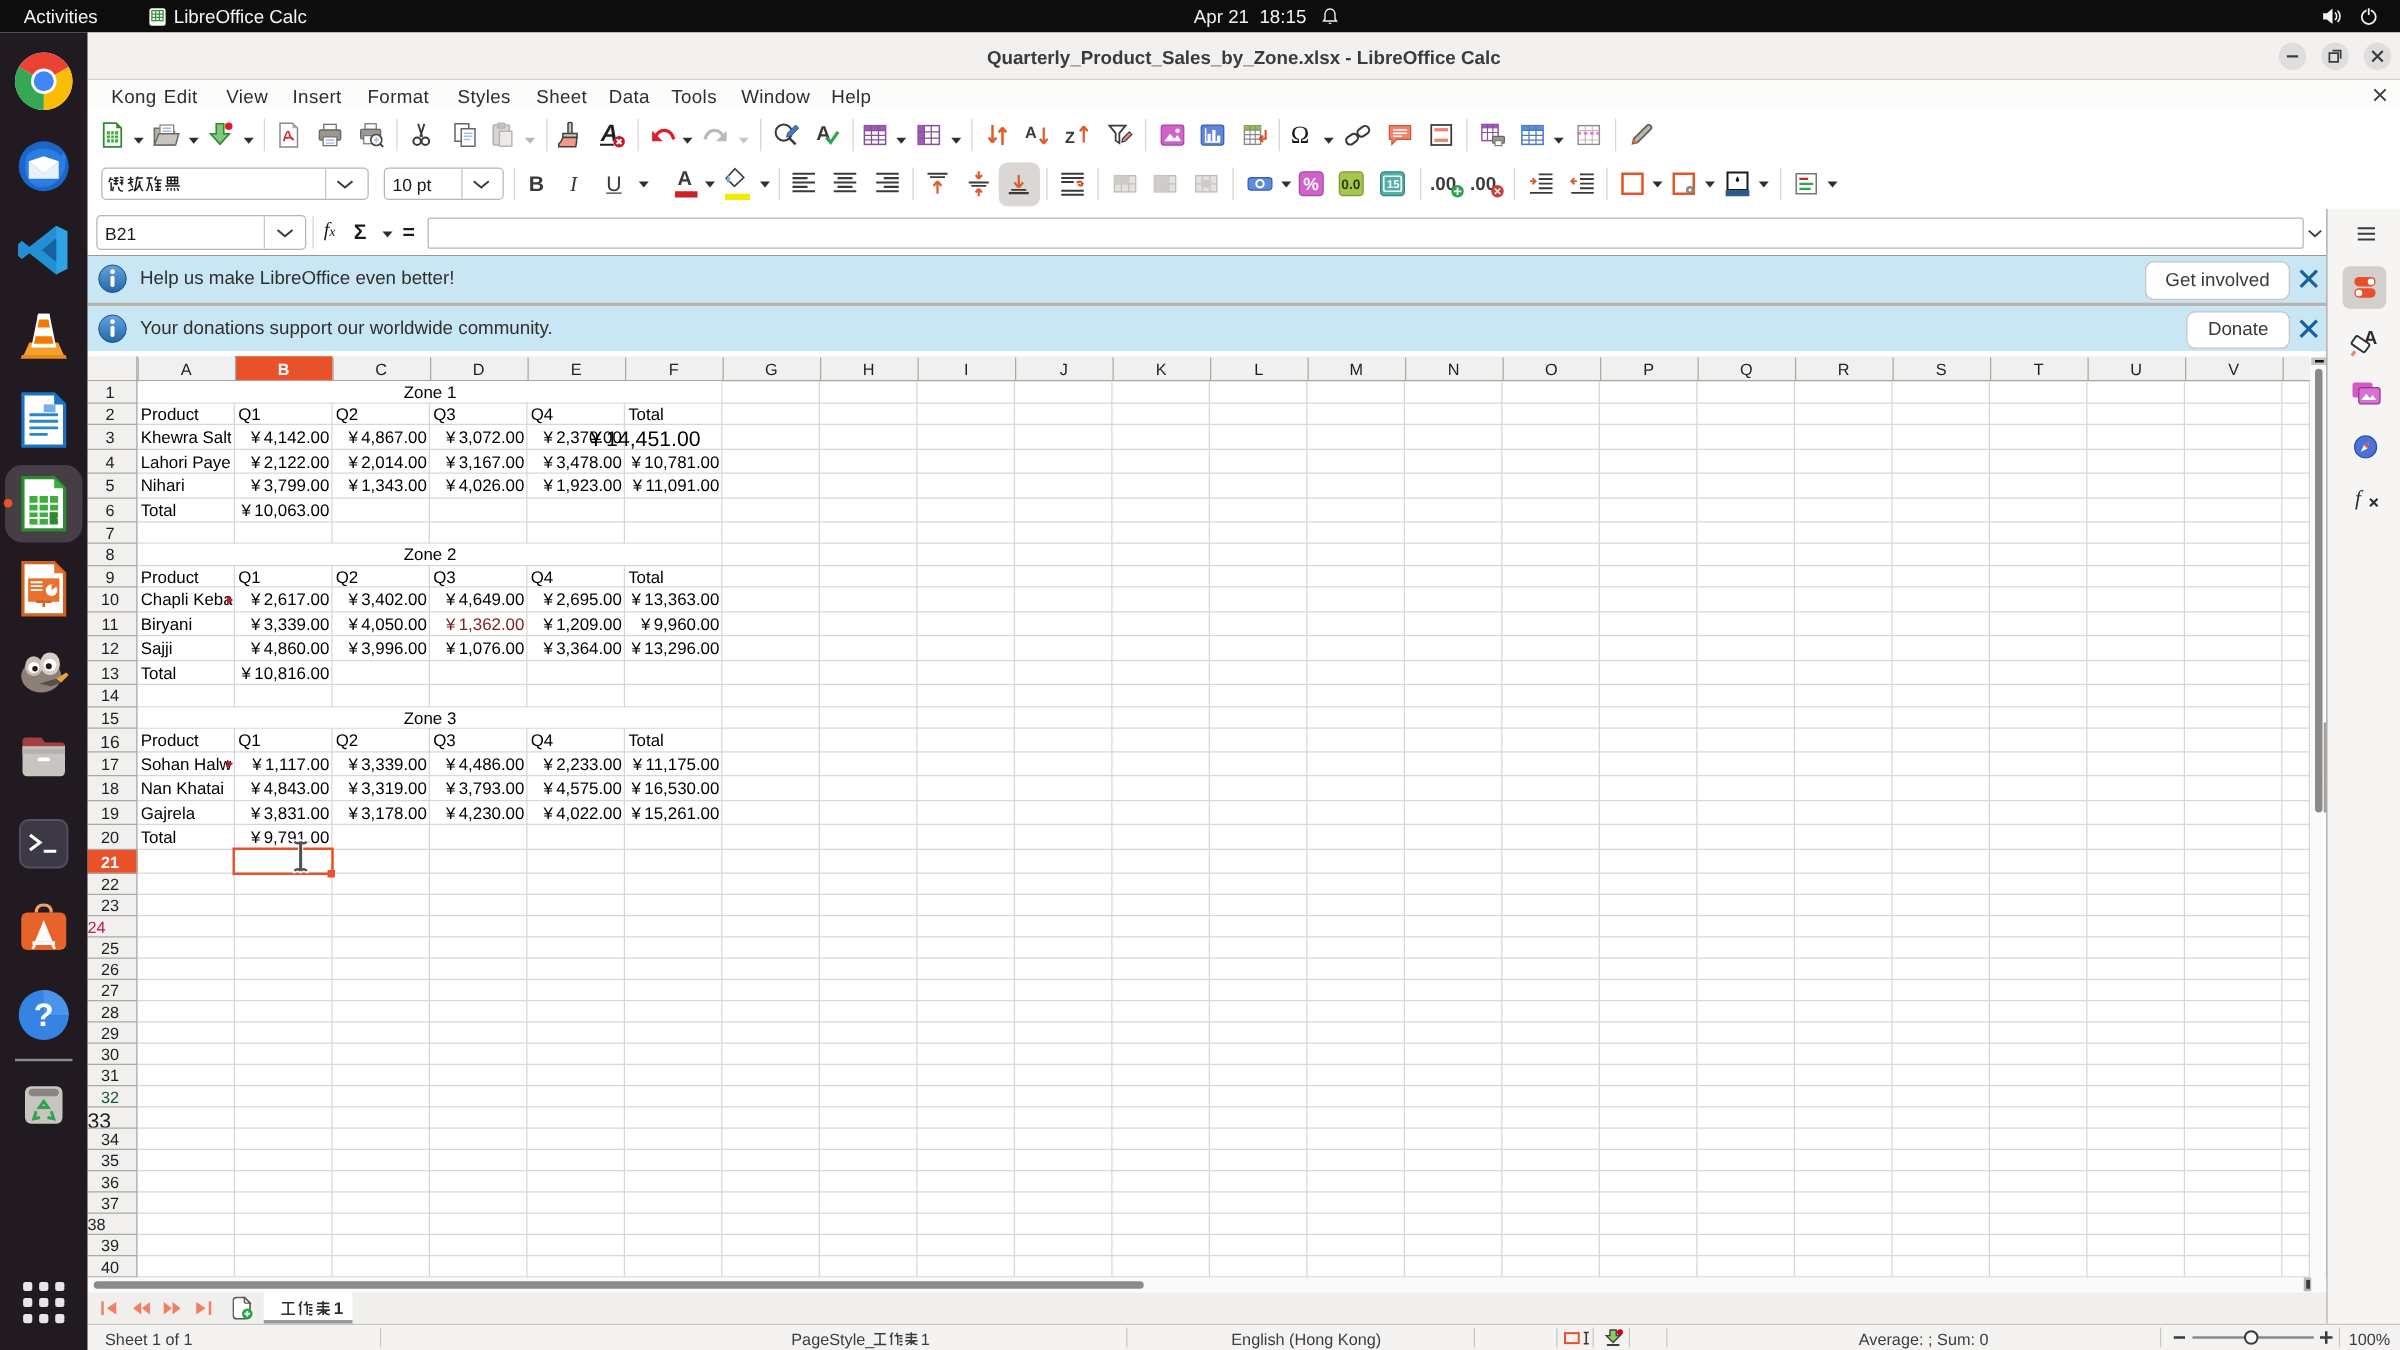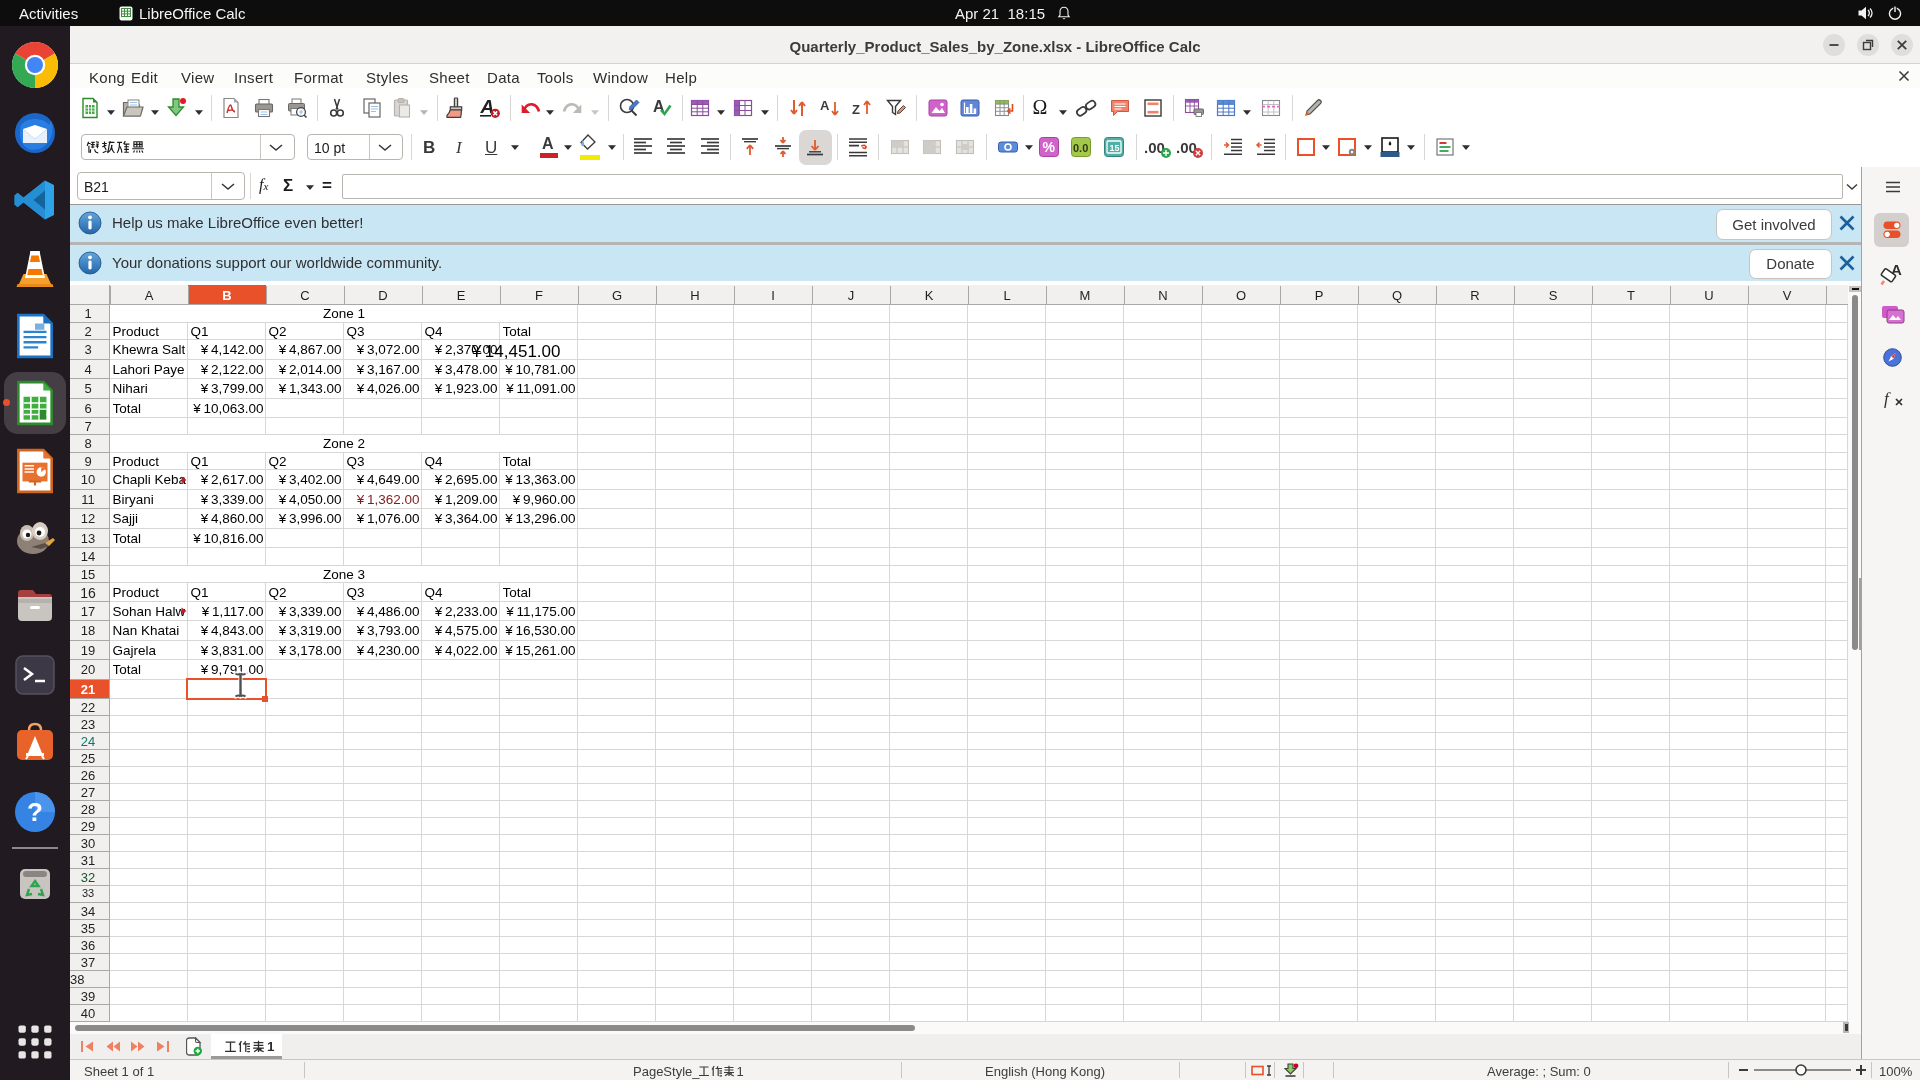--- a/index.html
+++ b/index.html
@@ -595,39 +595,39 @@
 <div class="a" style="left:70px;top:659.0px;width:40px;height:1px;background:#aaa8a4"></div>
 <div class="a" style="left:70px;top:662.25px;width:36px;text-align:center;font-size:13px;font-weight:normal;color:#1f1f1f">20</div>
 <div class="a" style="left:70px;top:678.5px;width:40px;height:1px;background:#aaa8a4"></div>
 <div class="a" style="left:70px;top:679.5px;width:40px;height:19.5px;background:#e8512a"></div>
 <div class="a" style="left:70px;top:681.75px;width:36px;text-align:center;font-size:13px;font-weight:bold;color:#ffffff">21</div>
 <div class="a" style="left:70px;top:698.0px;width:40px;height:1px;background:#aaa8a4"></div>
 <div class="a" style="left:70px;top:700.0px;width:36px;text-align:center;font-size:13px;font-weight:normal;color:#1f1f1f">22</div>
 <div class="a" style="left:70px;top:715.0px;width:40px;height:1px;background:#aaa8a4"></div>
 <div class="a" style="left:70px;top:717.0px;width:36px;text-align:center;font-size:13px;font-weight:normal;color:#1f1f1f">23</div>
 <div class="a" style="left:70px;top:732.0px;width:40px;height:1px;background:#aaa8a4"></div>
-<div class="a" style="left:70px;top:734.0px;width:36px;text-align:center;font-size:13px;font-weight:normal;color:#0f766e">24</div>
+<div class="a" style="left:70px;top:734.0px;width:36px;font-size:13px;font-weight:normal;color:#be185d">24</div>
 <div class="a" style="left:70px;top:749.0px;width:40px;height:1px;background:#aaa8a4"></div>
 <div class="a" style="left:70px;top:751.0px;width:36px;text-align:center;font-size:13px;font-weight:normal;color:#1f1f1f">25</div>
 <div class="a" style="left:70px;top:766.0px;width:40px;height:1px;background:#aaa8a4"></div>
 <div class="a" style="left:70px;top:768.0px;width:36px;text-align:center;font-size:13px;font-weight:normal;color:#1f1f1f">26</div>
 <div class="a" style="left:70px;top:783.0px;width:40px;height:1px;background:#aaa8a4"></div>
 <div class="a" style="left:70px;top:785.0px;width:36px;text-align:center;font-size:13px;font-weight:normal;color:#1f1f1f">27</div>
 <div class="a" style="left:70px;top:800.0px;width:40px;height:1px;background:#aaa8a4"></div>
 <div class="a" style="left:70px;top:802.0px;width:36px;text-align:center;font-size:13px;font-weight:normal;color:#1f1f1f">28</div>
 <div class="a" style="left:70px;top:817.0px;width:40px;height:1px;background:#aaa8a4"></div>
 <div class="a" style="left:70px;top:819.0px;width:36px;text-align:center;font-size:13px;font-weight:normal;color:#1f1f1f">29</div>
 <div class="a" style="left:70px;top:834.0px;width:40px;height:1px;background:#aaa8a4"></div>
 <div class="a" style="left:70px;top:836.0px;width:36px;text-align:center;font-size:13px;font-weight:normal;color:#1f1f1f">30</div>
 <div class="a" style="left:70px;top:851.0px;width:40px;height:1px;background:#aaa8a4"></div>
 <div class="a" style="left:70px;top:853.0px;width:36px;text-align:center;font-size:13px;font-weight:normal;color:#1f1f1f">31</div>
 <div class="a" style="left:70px;top:868.0px;width:40px;height:1px;background:#aaa8a4"></div>
 <div class="a" style="left:70px;top:870.0px;width:36px;text-align:center;font-size:13px;font-weight:normal;color:#14532d">32</div>
 <div class="a" style="left:70px;top:885.0px;width:40px;height:1px;background:#aaa8a4"></div>
-<div class="a" style="left:70px;top:887.0px;width:36px;text-align:center;font-size:11px;font-weight:normal;color:#1f1f1f">33</div>
+<div class="a" style="left:70px;top:887.0px;width:36px;text-align:left;font-size:17px;font-weight:normal;color:#1f1f1f">33</div>
 <div class="a" style="left:70px;top:902.0px;width:40px;height:1px;background:#aaa8a4"></div>
 <div class="a" style="left:70px;top:904.0px;width:36px;text-align:center;font-size:13px;font-weight:normal;color:#1f1f1f">34</div>
 <div class="a" style="left:70px;top:919.0px;width:40px;height:1px;background:#aaa8a4"></div>
 <div class="a" style="left:70px;top:921.0px;width:36px;text-align:center;font-size:13px;font-weight:normal;color:#1f1f1f">35</div>
 <div class="a" style="left:70px;top:936.0px;width:40px;height:1px;background:#aaa8a4"></div>
 <div class="a" style="left:70px;top:938.0px;width:36px;text-align:center;font-size:13px;font-weight:normal;color:#1f1f1f">36</div>
 <div class="a" style="left:70px;top:953.0px;width:40px;height:1px;background:#aaa8a4"></div>
 <div class="a" style="left:70px;top:955.0px;width:36px;text-align:center;font-size:13px;font-weight:normal;color:#1f1f1f">37</div>
 <div class="a" style="left:70px;top:970.0px;width:40px;height:1px;background:#aaa8a4"></div>
 <div class="a" style="left:70px;top:972.0px;width:36px;font-size:13px;font-weight:normal;color:#1f1f1f">38</div>

